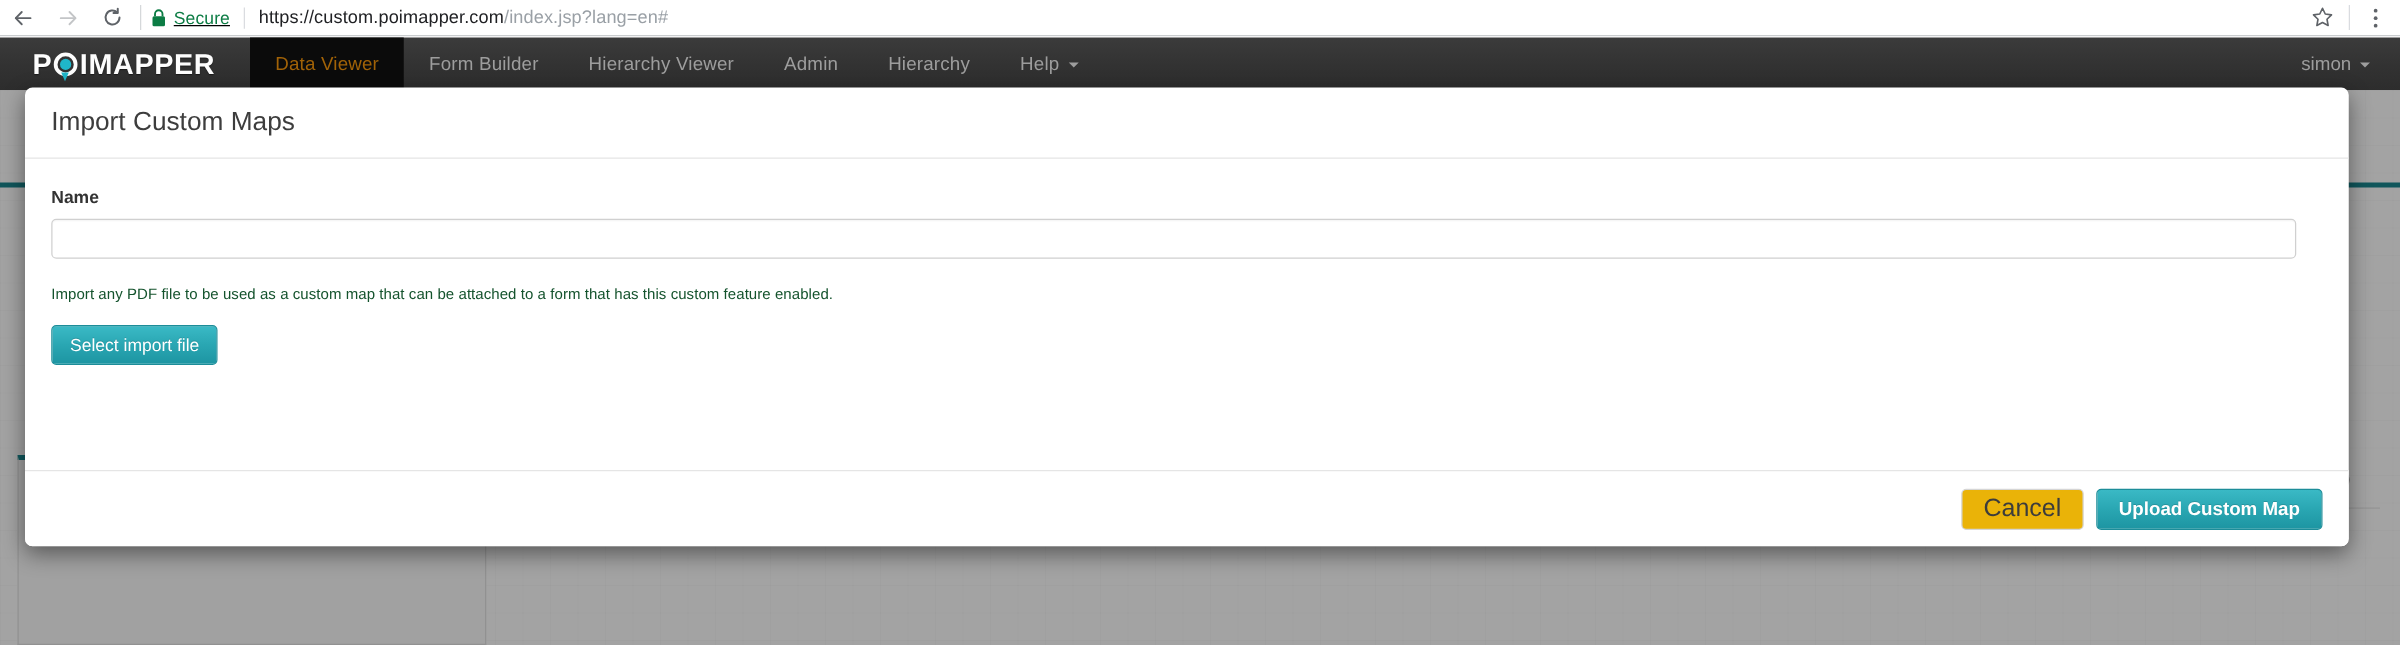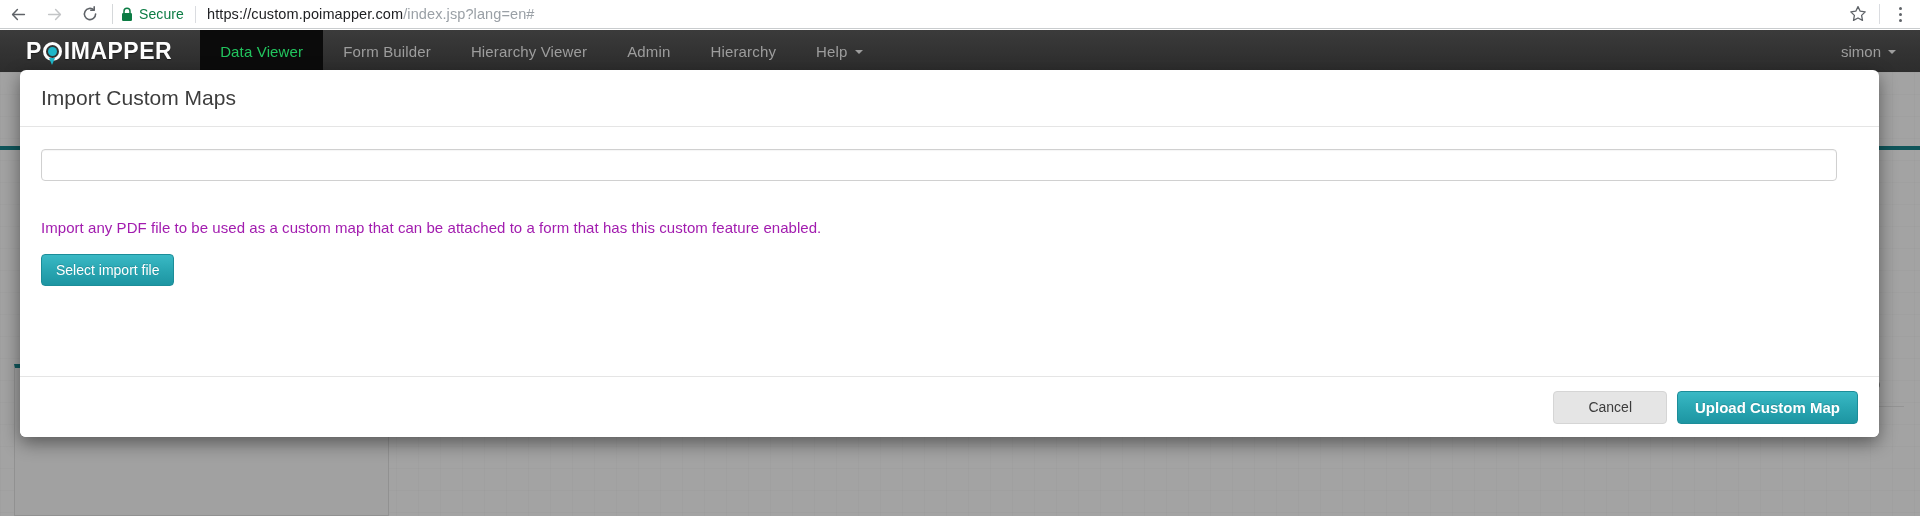--- a/index.html
+++ b/index.html
@@ -27,21 +27,21 @@
     color: #5f6368;
   }
   .nav-btn.disabled { color: #c3c5c7; }
   .nav-btn svg { display: block; }
   .url-divider {
     width: 1px; height: 20px;
     background: #d5d8da;
     margin: 0 8px 0 4px;
   }
   .secure-block {
-    display: flex; align-items: flex-end; gap: 6px;
+    display: flex; align-items: flex-end; gap: 6px; text-decoration: underline;
   }
   .lock-icon { display:block; }
   .secure-text {
     font-size: 14px;
     color: #0c7c44;
     letter-spacing: .1px;
   }
   .url-sep {
     width: 1px; height: 17px;
     background: #dadce0;
@@ -116,21 +116,21 @@
   .nav-item {
     display: flex; align-items: center;
     padding: 0 20px;
     font-size: 15px;
     color: #9d9d9d;
     white-space: nowrap;
     letter-spacing: .15px;
   }
   .nav-item.active {
     background: #0b0b0b;
-    color: #22c55e;
+    color: #a16207;
   }
   .caret {
     display: inline-block;
     width: 0; height: 0;
     border-left: 4px solid transparent;
     border-right: 4px solid transparent;
     border-top: 4px solid currentColor;
     margin-left: 7px;
     position: relative; top: 1px;
   }
@@ -294,23 +294,23 @@
     border: 1px solid #d0d0d0;
     border-radius: 4px;
     background: #ffffff;
     padding: 0 10px;
     font-size: 14px;
     color: #333;
     font-family: "Liberation Sans", sans-serif;
     box-shadow: inset 0 1px 1px rgba(0,0,0,.045);
   }
   .helper-text {
-    margin-top: 38px;
-    font-size: 15px;
-    color: #a21caf;
+    margin-top: 21px;
+    font-size: 12px;
+    color: #14532d;
     letter-spacing: .05px;
   }
   .btn {
     font-family: "Liberation Sans", sans-serif;
     border: none;
     cursor: pointer;
     border-radius: 4px;
   }
   .btn-teal {
     background: linear-gradient(180deg, #3ab9c5 0%, #2aa7b3 48%, #1d95a2 100%);
@@ -329,23 +329,23 @@
     border-top: 1px solid #e5e5e5;
     display: flex;
     align-items: center;
     justify-content: flex-end;
     gap: 10px;
     padding: 0 21px;
     background: #ffffff;
   }
   .btn-cancel {
     height: 33px;
-    padding: 0 34px;
-    font-size: 14px;
-    background: #e5e5e5;
+    padding: 0 17px;
+    font-size: 20px;
+    background: #eab308;
     color: #3c3c3c;
     border: 1px solid #d5d5d5;
   }
   .btn-upload {
     height: 33px;
     padding: 0 17px;
     font-size: 15px;
     font-weight: bold;
   }
 </style>
@@ -473,20 +473,21 @@
   </div>
 
   <div class="dim-overlay"></div>
 </div>
 
 <div class="modal">
   <div class="modal-header">
     <span class="modal-title">Import Custom Maps</span>
   </div>
   <div class="modal-body">
+    <label class="field-label">Name</label>
     <input class="text-input" type="text" value="" style="">
     <div class="helper-text">Import any PDF file to be used as a custom map that can be attached to a form that has this custom feature enabled.</div>
     <button class="btn btn-teal btn-select-file">Select import file</button>
   </div>
   <div class="modal-footer">
     <button class="btn btn-cancel">Cancel</button>
     <button class="btn btn-teal btn-upload">Upload Custom Map</button>
   </div>
 </div>
 

